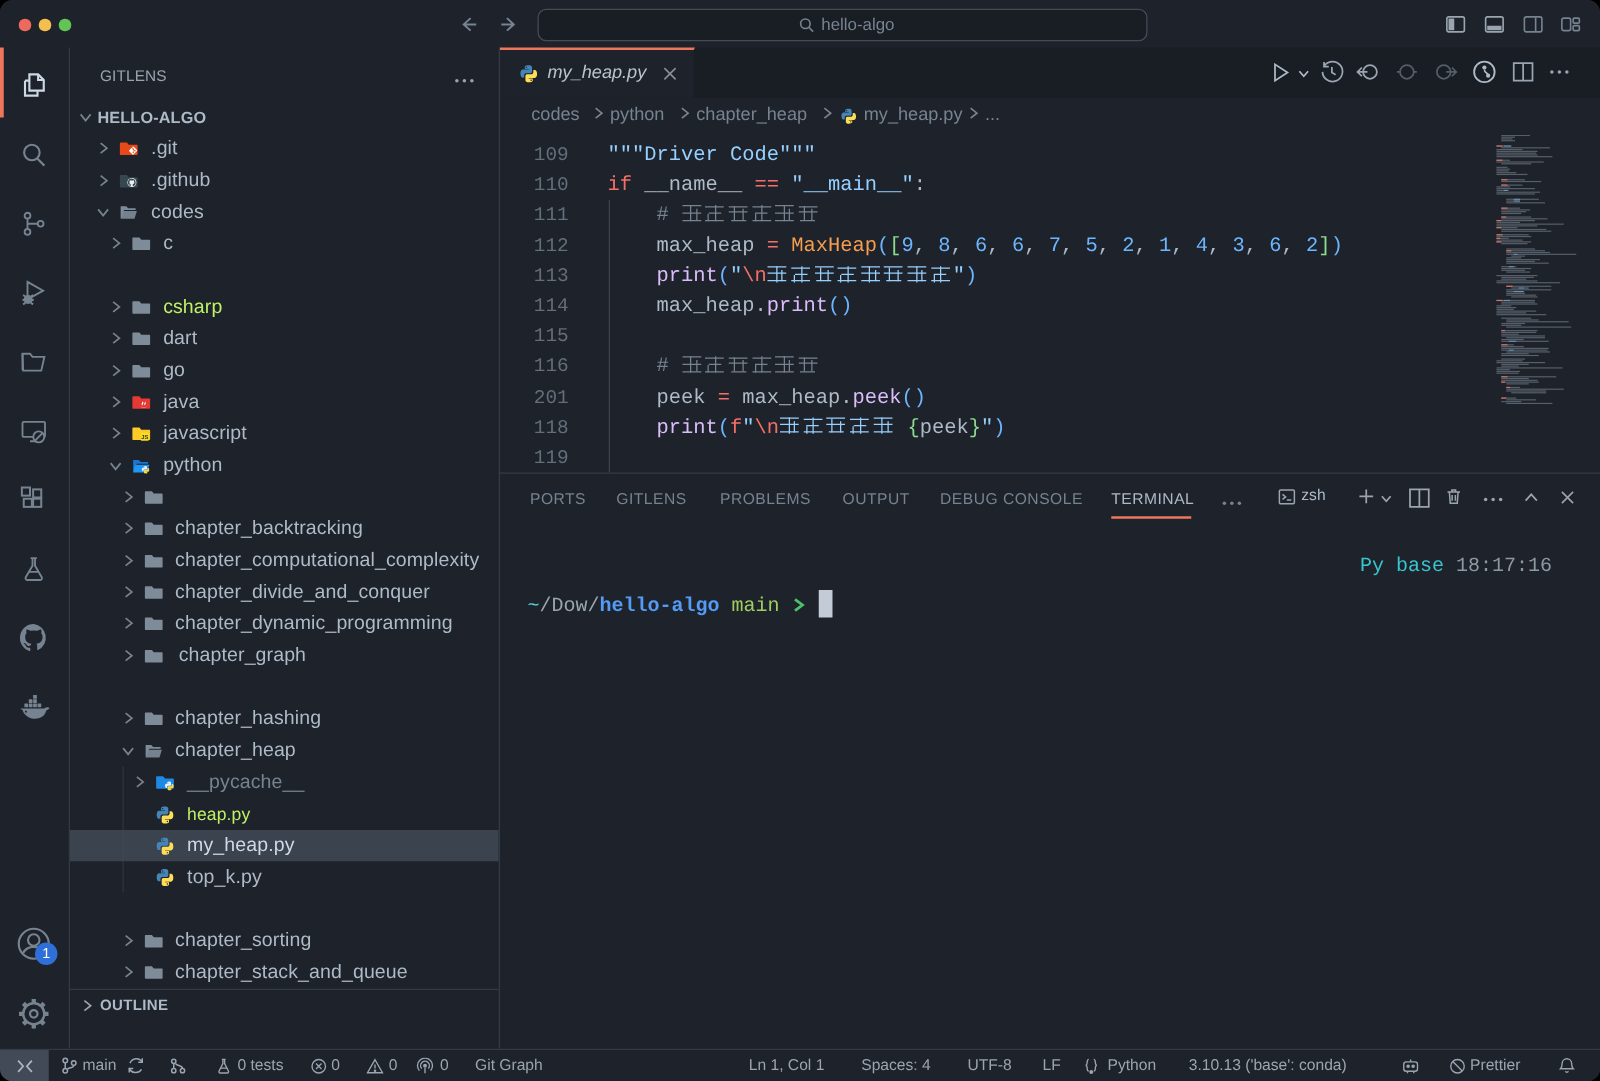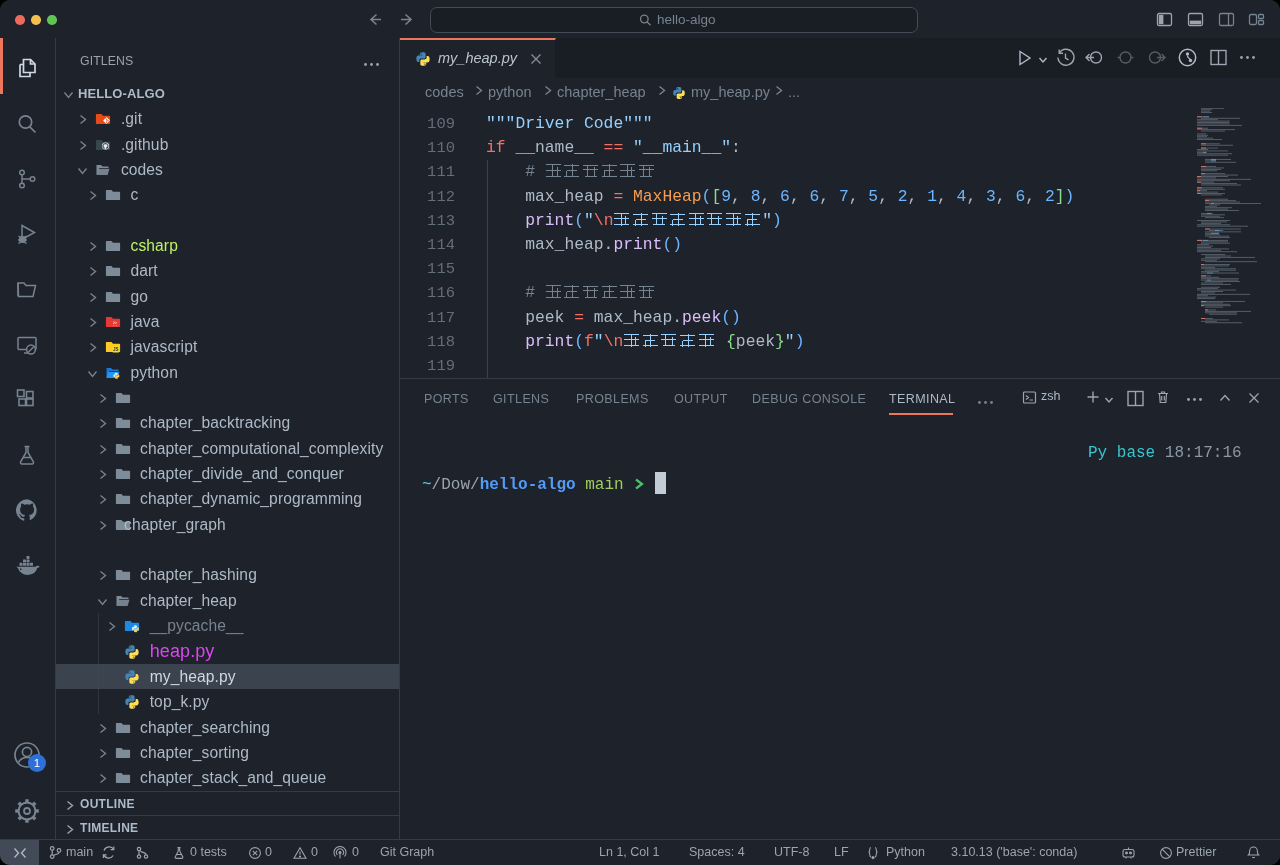--- a/index.html
+++ b/index.html
@@ -323,21 +323,21 @@
           </svg></span>
         <span style="position:absolute;left:84.1px;top:0;line-height:25.35px;color:#adbac7;font-weight:normal;font-size:15.6px;letter-spacing:0.1px;white-space:nowrap;">chapter_dynamic_programming</span>
       </div>
       <div style="position:absolute;left:0;top:473.75px;width:100%;height:25.35px;">
         <span style="position:absolute;left:39.6px;top:6px;"><svg width="13" height="13" viewBox="0 0 13 13" style="">
             <path fill="none" stroke="#768390" stroke-width="1.4" d="M4.5 2.5 L9.5 6.5 L4.5 10.5"></path>
           </svg></span>
         <span style="position:absolute;left:58.6px;top:5px;"><svg width="16" height="16" viewBox="0 0 16 16" style="">
             <path fill="#7e8c9a" d="M1.5 3 h5 l1.5 1.7 h6.5 a.6.6 0 0 1 .6.6 v7 a.6.6 0 0 1-.6.6 H1.5 a.6.6 0 0 1-.6-.6 V3.6 A.6.6 0 0 1 1.5 3 Z"></path>
           </svg></span>
-        <span style="position:absolute;left:68px;top:0;line-height:25.35px;color:#adbac7;font-weight:normal;font-size:15.6px;letter-spacing:0.1px;white-space:nowrap;">chapter_graph</span>
+        <span style="position:absolute;left:87px;top:0;line-height:25.35px;color:#adbac7;font-weight:normal;font-size:15.6px;letter-spacing:0.1px;white-space:nowrap;">chapter_graph</span>
       </div>
       <div style="position:absolute;left:0;top:524.45px;width:100%;height:25.35px;">
         <span style="position:absolute;left:39.6px;top:6px;"><svg width="13" height="13" viewBox="0 0 13 13" style="">
             <path fill="none" stroke="#768390" stroke-width="1.4" d="M4.5 2.5 L9.5 6.5 L4.5 10.5"></path>
           </svg></span>
         <span style="position:absolute;left:58.6px;top:5px;"><svg width="16" height="16" viewBox="0 0 16 16" style="">
             <path fill="#7e8c9a" d="M1.5 3 h5 l1.5 1.7 h6.5 a.6.6 0 0 1 .6.6 v7 a.6.6 0 0 1-.6.6 H1.5 a.6.6 0 0 1-.6-.6 V3.6 A.6.6 0 0 1 1.5 3 Z"></path>
           </svg></span>
         <span style="position:absolute;left:84.1px;top:0;line-height:25.35px;color:#adbac7;font-weight:normal;font-size:15.6px;letter-spacing:0.1px;white-space:nowrap;">chapter_hashing</span>
       </div>
@@ -364,49 +364,40 @@
           </svg></span>
         <span style="position:absolute;left:93.7px;top:0;line-height:25.35px;color:#768390;font-weight:normal;font-size:15.6px;letter-spacing:0.1px;white-space:nowrap;">__pycache__</span>
       </div>
       <div style="position:absolute;left:0;top:600.50px;width:100%;height:25.35px;">
         <span style="position:absolute;left:68.2px;top:5px;"><svg width="16" height="16" viewBox="0 0 16 16" style="">
             <g transform="scale(1.0)">
 <path fill="#4584b6" d="M7.9 1.2 c-3.3 0-3.1 1.45-3.1 1.45 l0 1.5 h3.2 v.45 H3.5 c0 0-2.15-.25-2.15 3.15 0 3.4 1.9 3.3 1.9 3.3 h1.1 v-1.6 c0-1.9 1.6-1.9 1.6-1.9 h3.2 c0 0 1.5.05 1.5-1.45 V3 c0 0 .25-1.8-2.75-1.8 Z M6.1 2.3 a.57.57 0 1 1 0 1.15 .57.57 0 0 1 0-1.15 Z"></path>
 <path fill="#ffde57" d="M8.1 14.8 c3.3 0 3.1-1.45 3.1-1.45 l0-1.5 H8 v-.45 h4.5 c0 0 2.15.25 2.15-3.15 0-3.4-1.9-3.3-1.9-3.3 h-1.1 v1.6 c0 1.9-1.6 1.9-1.6 1.9 h-3.2 c0 0-1.5-.05-1.5 1.45 V13 c0 0-.25 1.8 2.75 1.8 Z M9.9 13.7 a.57.57 0 1 1 0-1.15 .57.57 0 0 1 0 1.15 Z"></path>
             </g>
           </svg></span>
-        <span style="position:absolute;left:93.7px;top:0;line-height:25.35px;color:#d946ef;font-weight:normal;font-size:18px;letter-spacing:0.1px;white-space:nowrap;">heap.py</span>
+        <span style="position:absolute;left:93.7px;top:0;line-height:25.35px;color:#bef264;font-weight:normal;font-size:14px;letter-spacing:0.1px;white-space:nowrap;">heap.py</span>
       </div>
       <div style="position:absolute;left:0;top:625.85px;width:100%;height:25.35px;background:#3b434e;">
         <span style="position:absolute;left:68.2px;top:5px;"><svg width="16" height="16" viewBox="0 0 16 16" style="">
             <g transform="scale(1.0)">
 <path fill="#4584b6" d="M7.9 1.2 c-3.3 0-3.1 1.45-3.1 1.45 l0 1.5 h3.2 v.45 H3.5 c0 0-2.15-.25-2.15 3.15 0 3.4 1.9 3.3 1.9 3.3 h1.1 v-1.6 c0-1.9 1.6-1.9 1.6-1.9 h3.2 c0 0 1.5.05 1.5-1.45 V3 c0 0 .25-1.8-2.75-1.8 Z M6.1 2.3 a.57.57 0 1 1 0 1.15 .57.57 0 0 1 0-1.15 Z"></path>
 <path fill="#ffde57" d="M8.1 14.8 c3.3 0 3.1-1.45 3.1-1.45 l0-1.5 H8 v-.45 h4.5 c0 0 2.15.25 2.15-3.15 0-3.4-1.9-3.3-1.9-3.3 h-1.1 v1.6 c0 1.9-1.6 1.9-1.6 1.9 h-3.2 c0 0-1.5-.05-1.5 1.45 V13 c0 0-.25 1.8 2.75 1.8 Z M9.9 13.7 a.57.57 0 1 1 0-1.15 .57.57 0 0 1 0 1.15 Z"></path>
             </g>
           </svg></span>
         <span style="position:absolute;left:93.7px;top:0;line-height:25.35px;color:#cdd9e5;font-weight:normal;font-size:15.6px;letter-spacing:0.1px;white-space:nowrap;">my_heap.py</span>
       </div>
       <div style="position:absolute;left:0;top:651.20px;width:100%;height:25.35px;">
         <span style="position:absolute;left:68.2px;top:5px;"><svg width="16" height="16" viewBox="0 0 16 16" style="">
             <g transform="scale(1.0)">
 <path fill="#4584b6" d="M7.9 1.2 c-3.3 0-3.1 1.45-3.1 1.45 l0 1.5 h3.2 v.45 H3.5 c0 0-2.15-.25-2.15 3.15 0 3.4 1.9 3.3 1.9 3.3 h1.1 v-1.6 c0-1.9 1.6-1.9 1.6-1.9 h3.2 c0 0 1.5.05 1.5-1.45 V3 c0 0 .25-1.8-2.75-1.8 Z M6.1 2.3 a.57.57 0 1 1 0 1.15 .57.57 0 0 1 0-1.15 Z"></path>
 <path fill="#ffde57" d="M8.1 14.8 c3.3 0 3.1-1.45 3.1-1.45 l0-1.5 H8 v-.45 h4.5 c0 0 2.15.25 2.15-3.15 0-3.4-1.9-3.3-1.9-3.3 h-1.1 v1.6 c0 1.9-1.6 1.9-1.6 1.9 h-3.2 c0 0-1.5-.05-1.5 1.45 V13 c0 0-.25 1.8 2.75 1.8 Z M9.9 13.7 a.57.57 0 1 1 0-1.15 .57.57 0 0 1 0 1.15 Z"></path>
             </g>
           </svg></span>
         <span style="position:absolute;left:93.7px;top:0;line-height:25.35px;color:#adbac7;font-weight:normal;font-size:15.6px;letter-spacing:0.1px;white-space:nowrap;">top_k.py</span>
       </div>
-      <div style="position:absolute;left:0;top:676.55px;width:100%;height:25.35px;">
-        <span style="position:absolute;left:39.6px;top:6px;"><svg width="13" height="13" viewBox="0 0 13 13" style="">
-            <path fill="none" stroke="#768390" stroke-width="1.4" d="M4.5 2.5 L9.5 6.5 L4.5 10.5"></path>
-          </svg></span>
-        <span style="position:absolute;left:58.6px;top:5px;"><svg width="16" height="16" viewBox="0 0 16 16" style="">
-            <path fill="#7e8c9a" d="M1.5 3 h5 l1.5 1.7 h6.5 a.6.6 0 0 1 .6.6 v7 a.6.6 0 0 1-.6.6 H1.5 a.6.6 0 0 1-.6-.6 V3.6 A.6.6 0 0 1 1.5 3 Z"></path>
-          </svg></span>
-        <span style="position:absolute;left:84.1px;top:0;line-height:25.35px;color:#adbac7;font-weight:normal;font-size:15.6px;letter-spacing:0.1px;white-space:nowrap;">chapter_searching</span>
-      </div>
       <div style="position:absolute;left:0;top:701.90px;width:100%;height:25.35px;">
         <span style="position:absolute;left:39.6px;top:6px;"><svg width="13" height="13" viewBox="0 0 13 13" style="">
             <path fill="none" stroke="#768390" stroke-width="1.4" d="M4.5 2.5 L9.5 6.5 L4.5 10.5"></path>
           </svg></span>
         <span style="position:absolute;left:58.6px;top:5px;"><svg width="16" height="16" viewBox="0 0 16 16" style="">
             <path fill="#7e8c9a" d="M1.5 3 h5 l1.5 1.7 h6.5 a.6.6 0 0 1 .6.6 v7 a.6.6 0 0 1-.6.6 H1.5 a.6.6 0 0 1-.6-.6 V3.6 A.6.6 0 0 1 1.5 3 Z"></path>
           </svg></span>
         <span style="position:absolute;left:84.1px;top:0;line-height:25.35px;color:#adbac7;font-weight:normal;font-size:15.6px;letter-spacing:0.1px;white-space:nowrap;">chapter_sorting</span>
       </div>
       <div style="position:absolute;left:0;top:727.25px;width:100%;height:25.35px;">
@@ -417,26 +408,20 @@
             <path fill="#7e8c9a" d="M1.5 3 h5 l1.5 1.7 h6.5 a.6.6 0 0 1 .6.6 v7 a.6.6 0 0 1-.6.6 H1.5 a.6.6 0 0 1-.6-.6 V3.6 A.6.6 0 0 1 1.5 3 Z"></path>
           </svg></span>
         <span style="position:absolute;left:84.1px;top:0;line-height:25.35px;color:#adbac7;font-weight:normal;font-size:15.6px;letter-spacing:0.1px;white-space:nowrap;">chapter_stack_and_queue</span>
       </div>
       <div style="position:absolute;left:42px;top:575.1px;width:1px;height:101.4px;background:#444c56;opacity:0.45;"></div>
   <div class="abs" style="left:0;top:752.6px;width:344px;height:24.7px;border-top:1px solid #343b45;">
     <span style="position:absolute;left:7px;top:6px;"><svg width="13" height="13" viewBox="0 0 13 13" style="">
             <path fill="none" stroke="#9aa4b0" stroke-width="1.4" d="M4.5 2.5 L9.5 6.5 L4.5 10.5"></path>
           </svg></span>
     <span style="position:absolute;left:24px;top:5px;color:#adbac7;font-weight:bold;font-size:12px;letter-spacing:0.3px;">OUTLINE</span>
-  </div>
-  <div class="abs" style="left:0;top:777.3px;width:344px;height:23.7px;border-top:1px solid #343b45;">
-    <span style="position:absolute;left:7px;top:6px;"><svg width="13" height="13" viewBox="0 0 13 13" style="">
-            <path fill="none" stroke="#9aa4b0" stroke-width="1.4" d="M4.5 2.5 L9.5 6.5 L4.5 10.5"></path>
-          </svg></span>
-    <span style="position:absolute;left:24px;top:5px;color:#adbac7;font-weight:bold;font-size:12px;letter-spacing:0.3px;">TIMELINE</span>
   </div>
 </div>
 
 <div class="abs" style="left:400px;top:38px;width:880px;height:801px;background:#1e222a;">
 
   <div class="abs" style="left:0;top:0;width:880px;height:40px;background:#191d24;">
     <div class="abs" style="left:0;top:0;width:156px;height:40px;background:#1e222a;border-top:2px solid #ec775c;border-right:1px solid #191d24;">
       <span style="position:absolute;left:15px;top:11px;"><svg width="16" height="16" viewBox="0 0 16 16" style="">
               <g transform="scale(1.0)">
 <path fill="#4584b6" d="M7.9 1.2 c-3.3 0-3.1 1.45-3.1 1.45 l0 1.5 h3.2 v.45 H3.5 c0 0-2.15-.25-2.15 3.15 0 3.4 1.9 3.3 1.9 3.3 h1.1 v-1.6 c0-1.9 1.6-1.9 1.6-1.9 h3.2 c0 0 1.5.05 1.5-1.45 V3 c0 0 .25-1.8-2.75-1.8 Z M6.1 2.3 a.57.57 0 1 1 0 1.15 .57.57 0 0 1 0-1.15 Z"></path>
@@ -535,21 +520,21 @@
         <div style="position:absolute;top:76.6px;left:0;width:55px;text-align:right;color:#636e7b;font-size:15.5px;line-height:24.2px;">112</div>
         <div style="position:absolute;top:76.6px;left:86px;line-height:24.2px;white-space:pre;">    max_heap <span class="kw">=</span> <span class="cls">MaxHeap</span><span class="num">(</span><span class="br2">[</span><span class="num">9</span>, <span class="num">8</span>, <span class="num">6</span>, <span class="num">6</span>, <span class="num">7</span>, <span class="num">5</span>, <span class="num">2</span>, <span class="num">1</span>, <span class="num">4</span>, <span class="num">3</span>, <span class="num">6</span>, <span class="num">2</span><span class="br2">]</span><span class="num">)</span></div>
         <div style="position:absolute;top:100.8px;left:0;width:55px;text-align:right;color:#636e7b;font-size:15.5px;line-height:24.2px;">113</div>
         <div style="position:absolute;top:100.8px;left:86px;line-height:24.2px;white-space:pre;">    <span class="fn">print</span><span class="num">(</span><span class="str">"</span><span class="kw">\n</span><i class="cj strj"></i><i class="cj strj"></i><i class="cj strj"></i><i class="cj strj"></i><i class="cj strj"></i><i class="cj strj"></i><i class="cj strj"></i><i class="cj strj"></i><span class="str">"</span><span class="num">)</span></div>
         <div style="position:absolute;top:125.0px;left:0;width:55px;text-align:right;color:#636e7b;font-size:15.5px;line-height:24.2px;">114</div>
         <div style="position:absolute;top:125.0px;left:86px;line-height:24.2px;white-space:pre;">    max_heap.<span class="fn">print</span><span class="num">()</span></div>
         <div style="position:absolute;top:149.2px;left:0;width:55px;text-align:right;color:#636e7b;font-size:15.5px;line-height:24.2px;">115</div>
         <div style="position:absolute;top:149.2px;left:86px;line-height:24.2px;white-space:pre;"></div>
         <div style="position:absolute;top:173.4px;left:0;width:55px;text-align:right;color:#636e7b;font-size:15.5px;line-height:24.2px;">116</div>
         <div style="position:absolute;top:173.4px;left:86px;line-height:24.2px;white-space:pre;">    <span class="cm"># </span><i class="cj cmj"></i><i class="cj cmj"></i><i class="cj cmj"></i><i class="cj cmj"></i><i class="cj cmj"></i><i class="cj cmj"></i></div>
-        <div style="position:absolute;top:197.6px;left:0;width:55px;text-align:right;color:#636e7b;font-size:15.5px;line-height:24.2px;">117</div>
+        <div style="position:absolute;top:197.6px;left:0;width:55px;text-align:right;color:#636e7b;font-size:15.5px;line-height:24.2px;">201</div>
         <div style="position:absolute;top:197.6px;left:86px;line-height:24.2px;white-space:pre;">    peek <span class="kw">=</span> max_heap.<span class="fn">peek</span><span class="num">()</span></div>
         <div style="position:absolute;top:221.8px;left:0;width:55px;text-align:right;color:#636e7b;font-size:15.5px;line-height:24.2px;">118</div>
         <div style="position:absolute;top:221.8px;left:86px;line-height:24.2px;white-space:pre;">    <span class="fn">print</span><span class="num">(</span><span class="kw">f</span><span class="str">"</span><span class="kw">\n</span><i class="cj strj"></i><i class="cj strj"></i><i class="cj strj"></i><i class="cj strj"></i><i class="cj strj"></i><span class="str">&nbsp;</span><span class="br2">{</span>peek<span class="br2">}</span><span class="str">"</span><span class="num">)</span></div>
         <div style="position:absolute;top:246.0px;left:0;width:55px;text-align:right;color:#636e7b;font-size:15.5px;line-height:24.2px;">119</div>
         <div style="position:absolute;top:246.0px;left:86px;line-height:24.2px;white-space:pre;"></div>
         <div style="position:absolute;left:86.5px;top:52.4px;width:1px;height:218px;background:#3a424c;"></div>
     <div class="abs" style="left:797px;top:-3px;"><svg width="70" height="222" viewBox="0 0 70 222" style="">
             <rect x="4" y="0.00" width="13" height="0.95" fill="rgba(160,175,190,0.44)"></rect>
             <rect x="8" y="1.42" width="31" height="0.95" fill="rgba(160,175,190,0.44)"></rect>
             <rect x="14" y="1.42" width="7" height="0.95" fill="rgba(140,200,255,0.5)"></rect>

